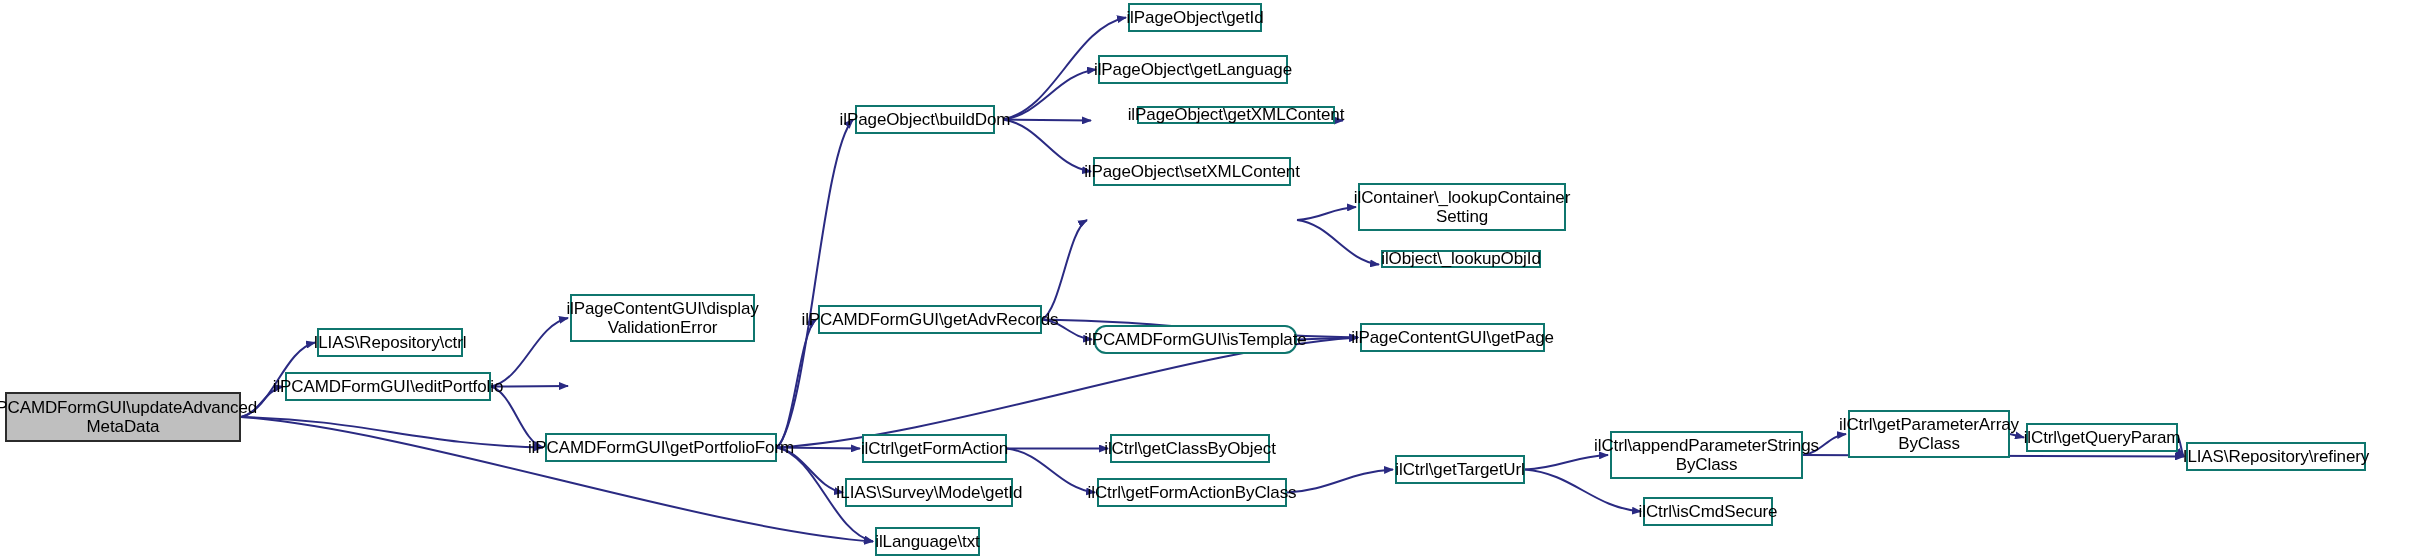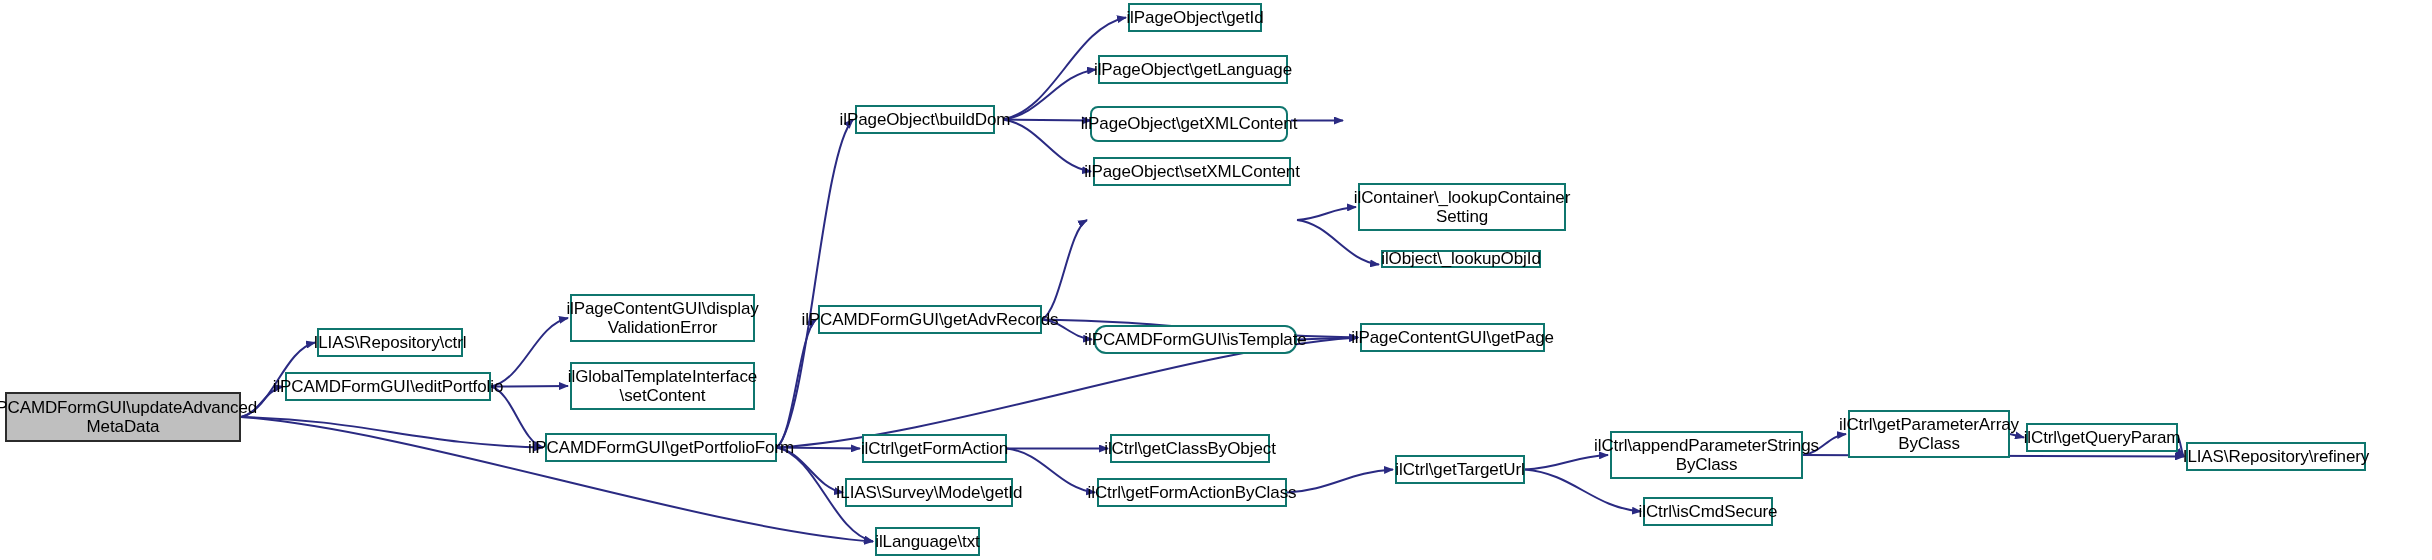--- a/index.html
+++ b/index.html
@@ -85,27 +85,25 @@
         <path d="M2010,434 L2024,437.5" fill="none" stroke="#2a2a82" stroke-width="2" marker-end="url(#ah)"></path>
         <path d="M2178,437.5 C2180.52,439.4 2181.48,454.6 2184,456.5" fill="none" stroke="#2a2a82" stroke-width="2" marker-end="url(#ah)"></path>
       </g>
   </svg>
 <div class="node root" style="left: 5px; top: 392px; width: 236px; height: 50px;"><span>ilPCAMDFormGUI\updateAdvanced
 MetaData</span></div>
     <div class="node thick" style="left: 317px; top: 328px; width: 146px; height: 29px;"><span>ILIAS\Repository\ctrl</span></div>
     <div class="node thick" style="left: 285px; top: 372px; width: 206px; height: 29px;"><span>ilPCAMDFormGUI\editPortfolio</span></div>
     <div class="node thick" style="left: 570px; top: 294px; width: 185px; height: 48px;"><span>ilPageContentGUI\display
 ValidationError</span></div>
-    <div class="node thick" style="left: 570px; top: 362px; width: 185px; height: 48px;"><span>ilGlobalTemplateInterface
-\setContent</span></div>
     <div class="node thick" style="left: 545px; top: 433px; width: 232px; height: 29px;"><span>ilPCAMDFormGUI\getPortfolioForm</span></div>
     <div class="node thick" style="left: 855px; top: 105px; width: 140px; height: 29px;"><span>ilPageObject\buildDom</span></div>
     <div class="node thick" style="left: 1128px; top: 3px; width: 134px; height: 29px;"><span>ilPageObject\getId</span></div>
     <div class="node thick" style="left: 1098px; top: 55px; width: 190px; height: 29px;"><span>ilPageObject\getLanguage</span></div>
-    <div class="node thick" style="left: 1090px; top: 106px; width: 198px; height: 36px; border-radius: 8px;"><span>ilPageObject\getXMLContent</span></div>
+    <div class="node thick" style="left: 1137px; top: 106px; width: 198px; height: 18px;"><span>ilPageObject\getXMLContent</span></div>
     <div class="node thick" style="left: 1093px; top: 157px; width: 198px; height: 29px;"><span>ilPageObject\setXMLContent</span></div>
     <div class="node thick" style="left: 1358px; top: 183px; width: 208px; height: 48px;"><span>ilContainer\_lookupContainer
 Setting</span></div>
     <div class="node thick" style="left: 1381px; top: 250px; width: 160px; height: 18px;"><span>ilObject\_lookupObjId</span></div>
     <div class="node thick" style="left: 818px; top: 305px; width: 224px; height: 29px;"><span>ilPCAMDFormGUI\getAdvRecords</span></div>
     <div class="node thick" style="left: 1094px; top: 325px; width: 203px; height: 29px; border-radius: 12px;"><span>ilPCAMDFormGUI\isTemplate</span></div>
     <div class="node thick" style="left: 1360px; top: 323px; width: 185px; height: 29px;"><span>ilPageContentGUI\getPage</span></div>
     <div class="node thick" style="left: 862px; top: 434px; width: 145px; height: 29px;"><span>ilCtrl\getFormAction</span></div>
     <div class="node thick" style="left: 1110px; top: 434px; width: 160px; height: 29px;"><span>ilCtrl\getClassByObject</span></div>
     <div class="node thick" style="left: 845px; top: 478px; width: 168px; height: 29px;"><span>ILIAS\Survey\Mode\getId</span></div>

